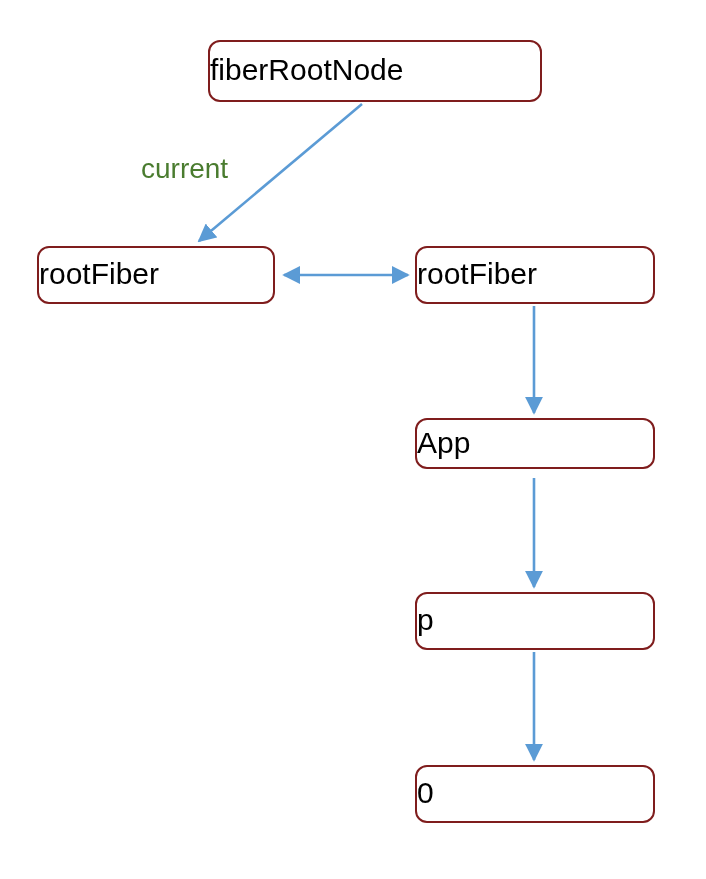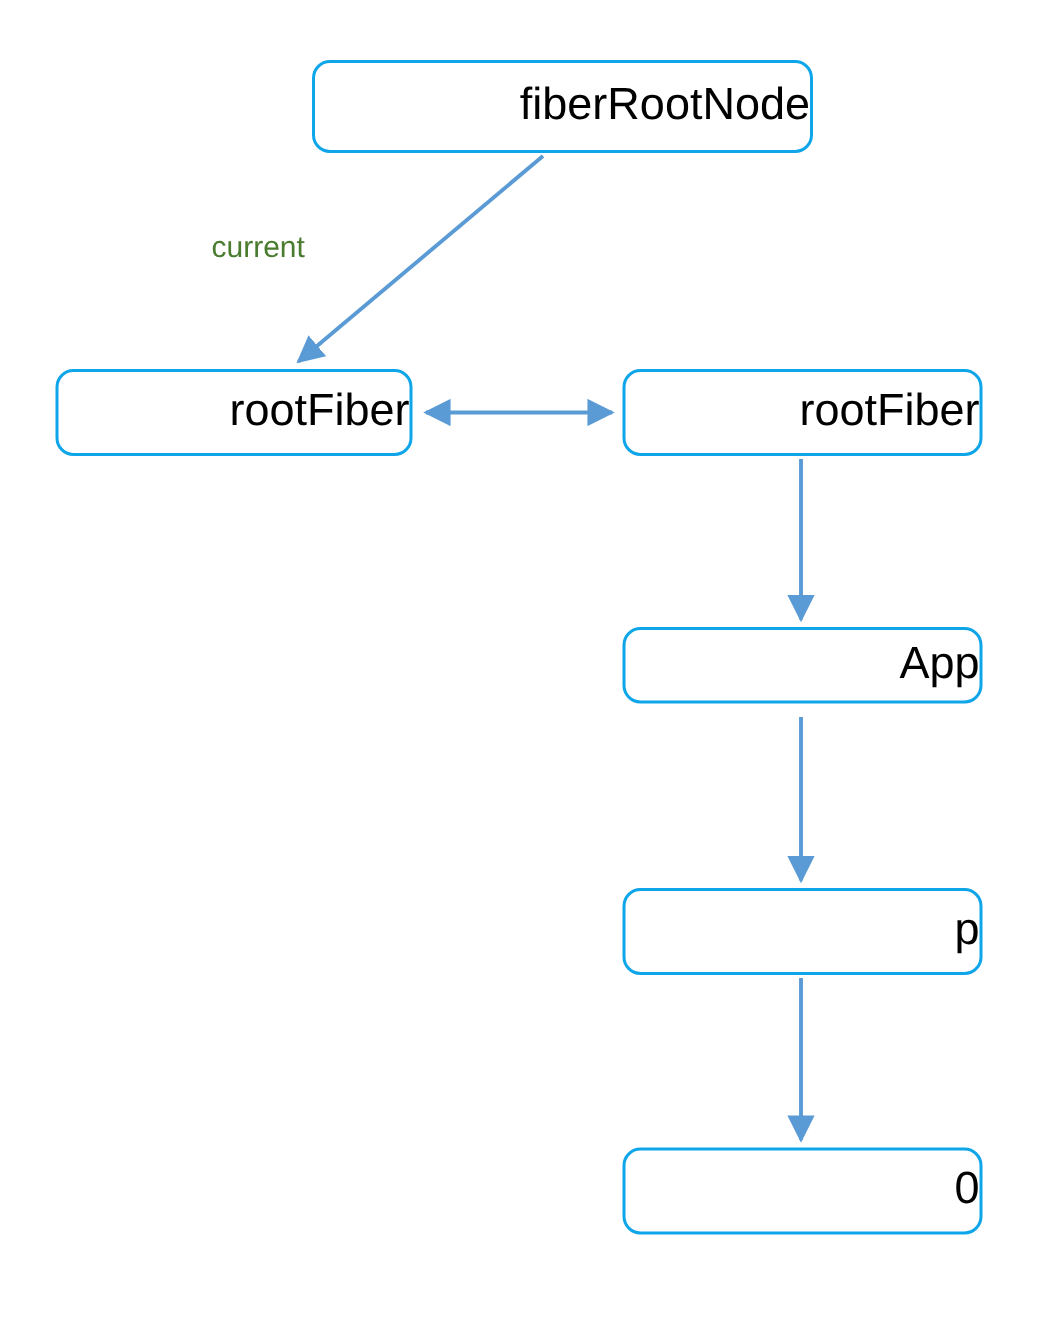--- a/index.html
+++ b/index.html
@@ -21,42 +21,42 @@
   #edge-layer {
     position: absolute;
     left: 0;
     top: 0;
     width: 706px;
     height: 879px;
   }
   .node {
     position: absolute;
     box-sizing: border-box;
-    border: 2px solid #0ea5e9;
+    border: 2px solid #7f1d1d;
     border-radius: 12px;
     background: #ffffff;
     display: flex;
     align-items: center;
-    justify-content: flex-end;
+    justify-content: flex-start;
     color: #000000;
     font-family: "Liberation Sans", sans-serif;
     font-size: 30px;
     line-height: 1;
     letter-spacing: 0px;
     white-space: nowrap;
   }
   .node-label {
     display: block;
     transform: translateY(-1px);
   }
   .edge-label {
     position: absolute;
     color: #4a7c2f;
     font-family: "Liberation Sans", sans-serif;
-    font-size: 20px;
+    font-size: 28px;
     line-height: 1;
     white-space: nowrap;
   }
 </style>
 </head>
 <body>
 
 <div id="diagram-canvas">
 
   <svg id="edge-layer" viewBox="0 0 706 879" width="706" height="879" xmlns="http://www.w3.org/2000/svg">

